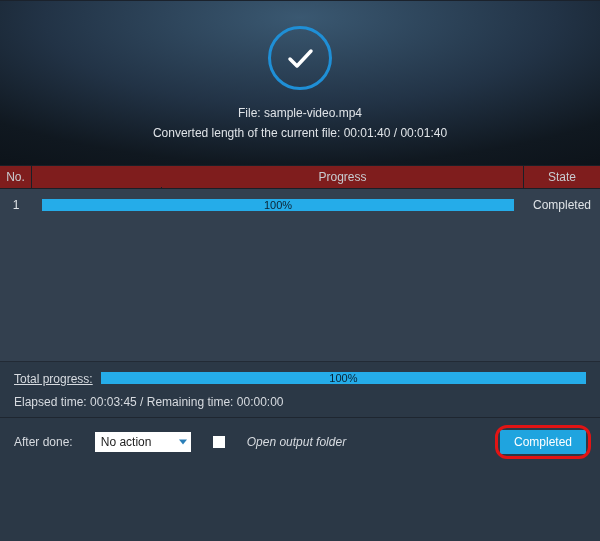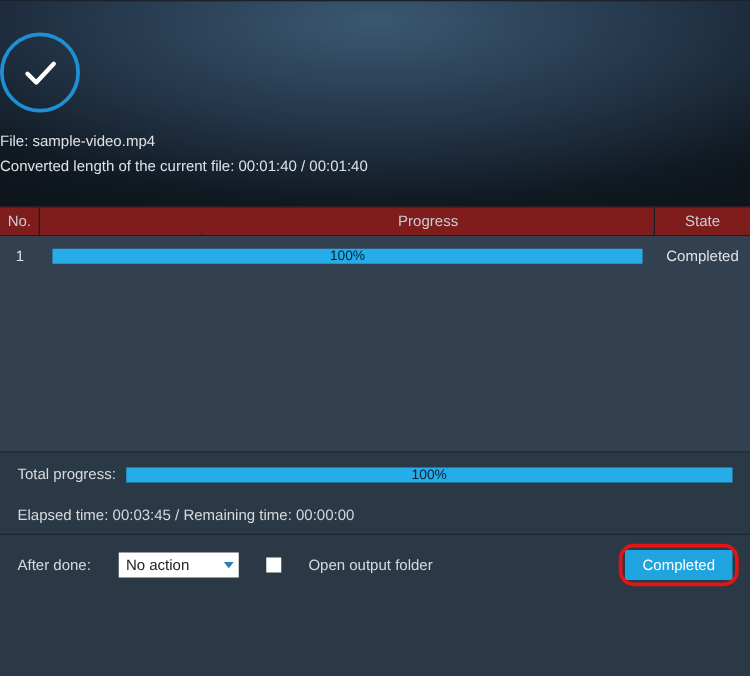--- a/index.html
+++ b/index.html
@@ -23,21 +23,21 @@
   }
   .titlebar .controls { display: flex; gap: 12px; }
   .titlebar .ctrl-btn { width: 14px; height: 14px; display: inline-flex; align-items: center; justify-content: center; cursor: pointer; color: #c7ccd1; }
   .titlebar .ctrl-btn svg { display:block; }
 
   
   .hero {
     border-top: 1px solid #1b222c;
     height: 165px;
     background: radial-gradient(ellipse 95% 120% at 50% 10%, #3a5871 0%, #223346 45%, #101820 75%, #0b1117 100%);
-    display: flex; flex-direction: column; align-items: flex-start; justify-content: center;
+    display: flex; flex-direction: column; align-items: center; justify-content: center;
     gap: 6px;
     color: #e4e8ec;
   }
   .check-ring {
     width: 64px; height: 64px; border-radius: 50%;
     border: 3px solid #1f8fd6;
     display:flex; align-items:center; justify-content:center;
     margin-bottom: 10px;
   }
   .check-ring svg { display:block; }
@@ -80,25 +80,25 @@
   }
 
   
   .summary {
     background: #2b3846;
     padding: 10px 14px 8px 14px;
     border-top: 1px solid #222a35;
     color: #d7dbe0;
     font-size: 12px;
   }
-  .total-row { display:flex; align-items:flex-end; gap: 8px; margin-bottom: 8px;}
+  .total-row { display:flex; align-items:flex-start; gap: 8px; margin-bottom: 8px; text-decoration: underline;}
   .total-label { white-space: nowrap; }
   .total-bar-wrap { flex:1; height: 12px; background: #25ace9; position:relative; }
   .total-bar-label { position:absolute; left:50%; top:50%; transform:translate(-50%,-50%); font-size:11px; color:#0b2232;}
-  .elapsed-row { margin-top: 19px; }
+  .elapsed-row { margin-top: 9px; }
 
   
   .divider { height:1px; background:#1e2630; margin: 0 0; }
   .footer {
     height: 48px;
     display:flex; align-items:center;
     padding: 0 14px;
     gap: 22px;
     color:#d7dbe0;
   }
@@ -115,21 +115,21 @@
   .select-caret {
     position:absolute; right:4px; top:50%; transform:translateY(-50%);
     width: 0; height: 0;
     border-left: 4px solid transparent;
     border-right: 4px solid transparent;
     border-top: 5px solid #2a7fb8;
   }
   .chk {
     width: 12px; height: 12px; background: #fff; display:inline-block; cursor:pointer;
   }
-  .chk-label { font-size:12px; cursor:pointer; }
+  .chk-label { font-size:12px; cursor:pointer;font-style:italic; }
   .spacer { flex:1; }
 
   .completed-btn {
     height: 24px;
     padding: 0 14px;
     background: #1fa4df;
     color: #fff;
     font-size: 12px;
     border: none;
     display:flex; align-items:center; justify-content:center;

